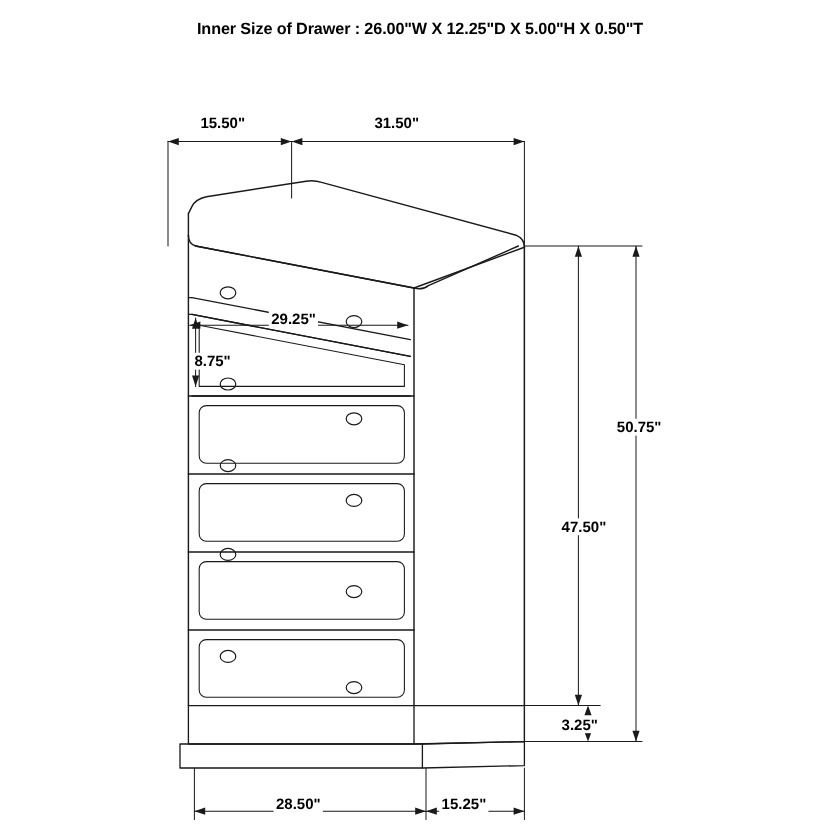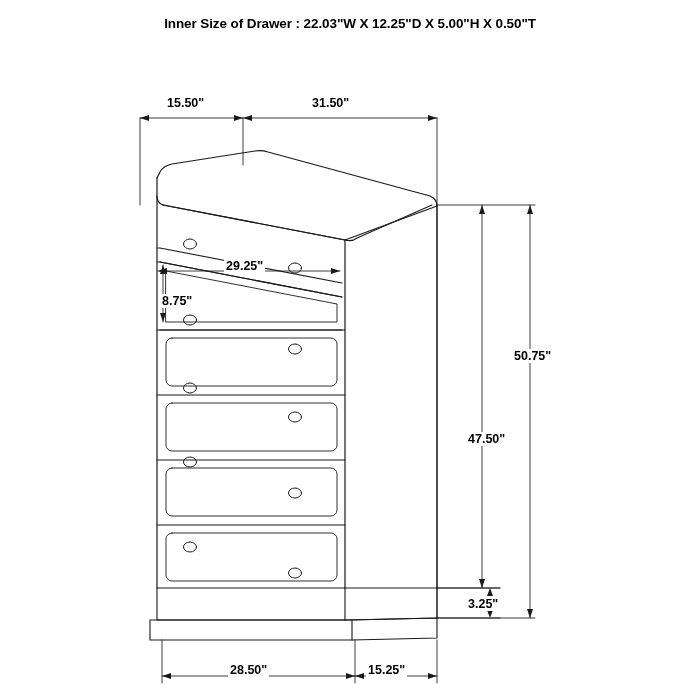--- a/index.html
+++ b/index.html
@@ -44,21 +44,21 @@
     white-space: nowrap;
     background: #ffffff;
     padding: 0 2px;
   }
 </style>
 </head>
 <body>
 
 <div id="stage">
 
-  <div id="title">Inner Size of Drawer : 22.03"W X 12.25"D X 5.00"H X 0.50"T</div>
+  <div id="title">Inner Size of Drawer : 26.00"W X 12.25"D X 5.00"H X 0.50"T</div>
 
   <svg class="diagram" width="700" height="700" viewBox="0 0 700 700">
 
     <g fill="none" stroke="#1a1a1a" stroke-width="1.1" stroke-linejoin="round" stroke-linecap="round">
 
       <g stroke-width="0.85">
 
         <line x1="140" y1="118" x2="140" y2="205"></line>
         <line x1="243" y1="118" x2="243" y2="165"></line>
         <line x1="437" y1="118" x2="437" y2="618"></line>

